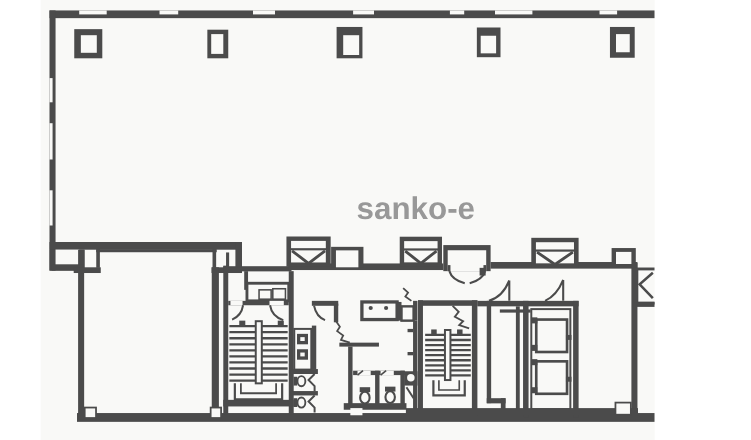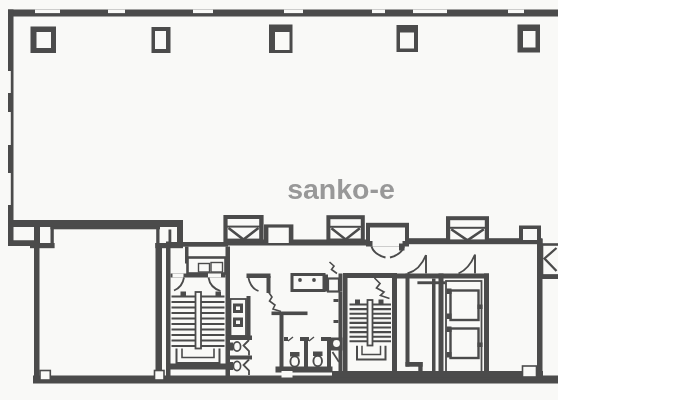--- a/index.html
+++ b/index.html
@@ -1,17 +1,17 @@
 <!DOCTYPE html>
 <html><head>
 <meta charset="utf-8">
 <style>
   html,body{margin:0;padding:0;background:#ffffff;}
   #page{position:relative;width:558px;height:400px;background:#f9f9f7;overflow:hidden;
-        font-family:"Liberation Sans", sans-serif;}
+        font-family:"Liberation Sans", sans-serif;margin-left:37px;}
   svg{position:absolute;left:0;top:0;}
 </style>
 </head>
 <body>
 <div id="page">
 <svg width="683" height="400" viewBox="0 0 683 400">
 <defs></defs>
 
 <rect x="0" y="0" width="683" height="400" fill="#f9f9f7"></rect>
 

